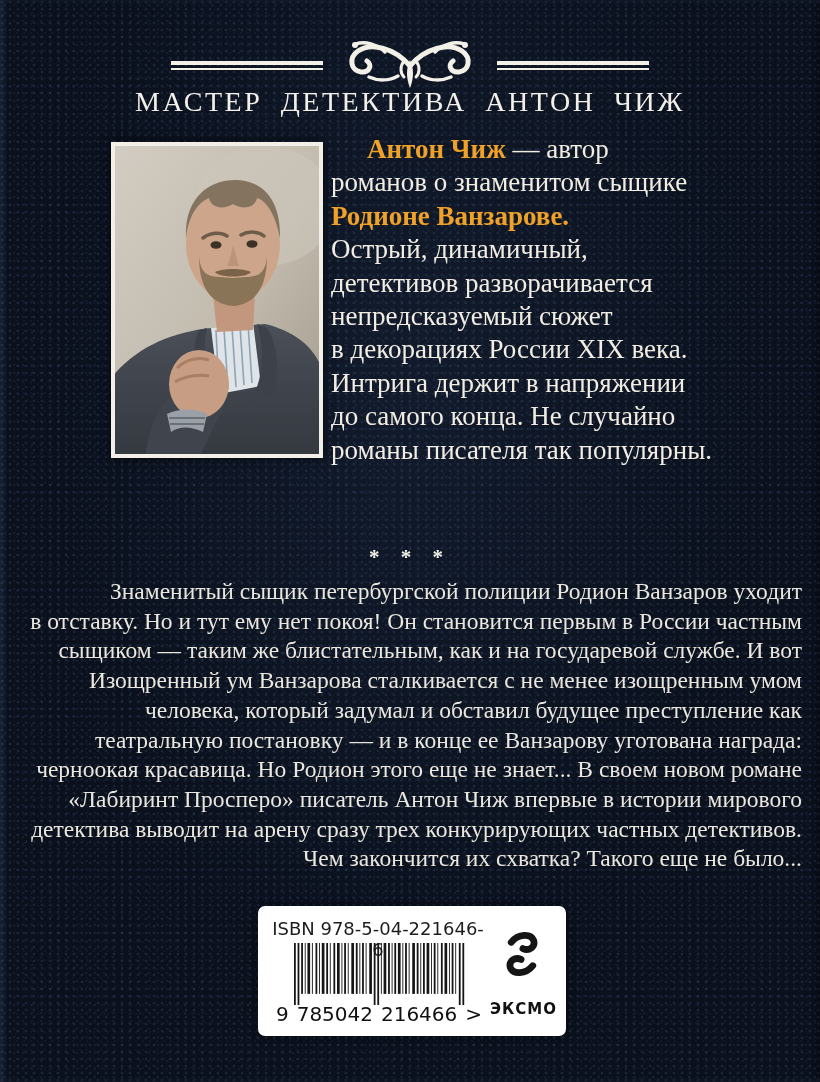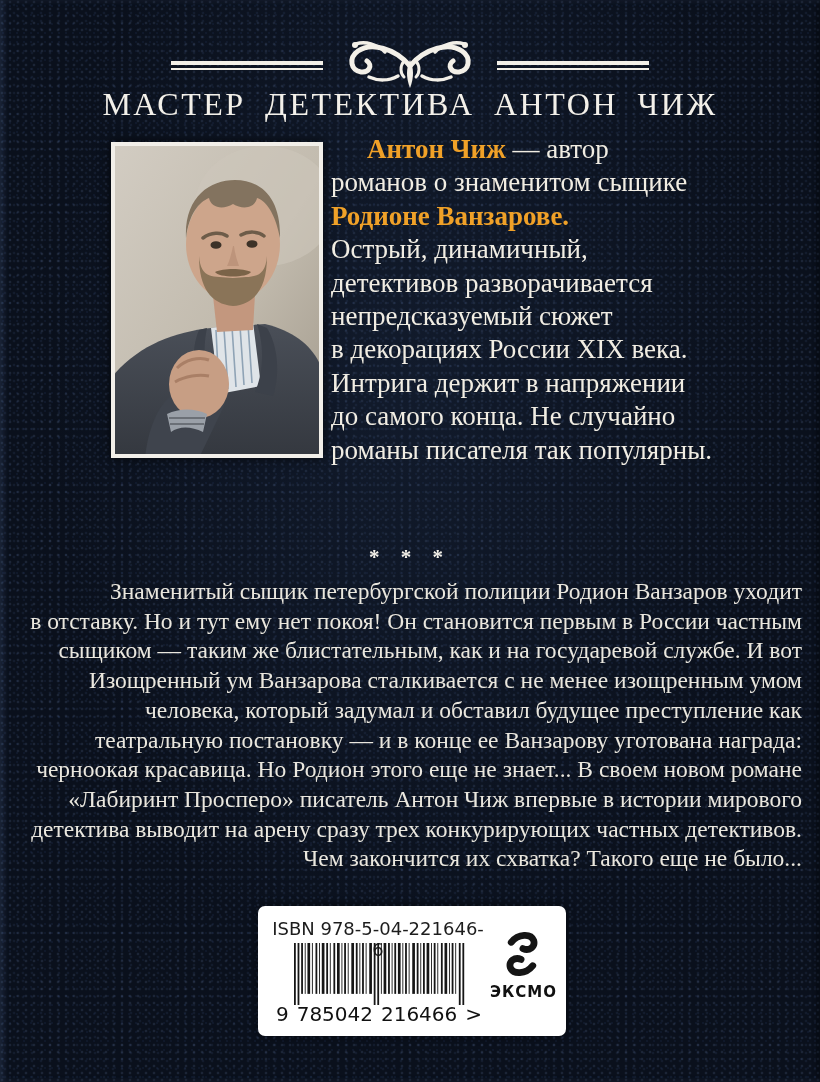--- a/index.html
+++ b/index.html
@@ -19,21 +19,21 @@
     background-size:100% 100%, 8px 7px, 9px 8px, 7px 9px;
     box-shadow:inset 3px 0 6px rgba(90,120,170,0.25), inset -2px 0 5px rgba(0,0,0,0.6);
   }
   
   .ornament-row{position:absolute;top:36px;left:0;right:0;height:58px;
     display:flex;align-items:center;justify-content:center;}
   .rule{width:152px;height:3px;border-top:4px solid #f3f0e8;border-bottom:2px solid #f3f0e8;}
   .flourish{width:170px;height:58px;margin:0 2px;}
   
   .series-title{position:absolute;top:86px;left:0;right:0;text-align:center;
-    color:#f3f0e9;font-size:32px;letter-spacing:2.5px;word-spacing:9px;}
+    color:#f3f0e9;font-size:28px;letter-spacing:2.5px;word-spacing:9px;}
   
   .photo-frame{position:absolute;left:111px;top:142px;width:212px;height:316px;
     background:#f2efe9;padding:4px;box-sizing:border-box;box-shadow:0 0 10px rgba(0,0,0,0.7);}
   .photo-frame svg{display:block;width:100%;height:100%;}
   
   .about{position:absolute;left:331px;top:133px;width:430px;color:#f1ede3;
     font-size:27px;line-height:33.4px;}
   .about .line{white-space:nowrap;}
   .about .indent{padding-left:36px;}
   .accent{color:#f0a128;font-weight:bold;}
@@ -51,21 +51,21 @@
     background:#ffffff;border-radius:7px;box-shadow:0 0 8px rgba(0,0,0,0.6);}
   .isbn-label{position:absolute;left:12px;top:12px;width:216px;text-align:center;
     font-family:"DejaVu Sans","Liberation Sans",sans-serif;font-size:18px;color:#1d1d1d;}
   .bars{position:absolute;left:36px;top:37px;width:172px;height:62px;}
   .digits-row{position:absolute;left:18px;top:96px;width:206px;display:flex;
     justify-content:space-between;align-items:baseline;
     font-family:"DejaVu Sans","Liberation Sans",sans-serif;font-size:20px;color:#111;}
   .eksmo{position:absolute;left:232px;top:22px;width:64px;text-align:center;}
   .eksmo svg{width:36px;height:52px;display:block;margin:0 auto;}
   .eksmo-label{font-family:"DejaVu Sans","Liberation Sans",sans-serif;
-    font-size:15px;font-weight:bold;letter-spacing:1px;color:#111;margin-top:3px;}
+    font-size:15px;font-weight:bold;letter-spacing:1px;color:#111;margin-top:20px;}
 </style>
 </head>
 <body>
 
 <div class="cover">
 
   <div class="ornament-row">
     <div class="rule"></div>
     <svg class="flourish" viewBox="0 0 170 58">
       <g stroke="#f3f0e8" fill="none" stroke-linecap="round">

